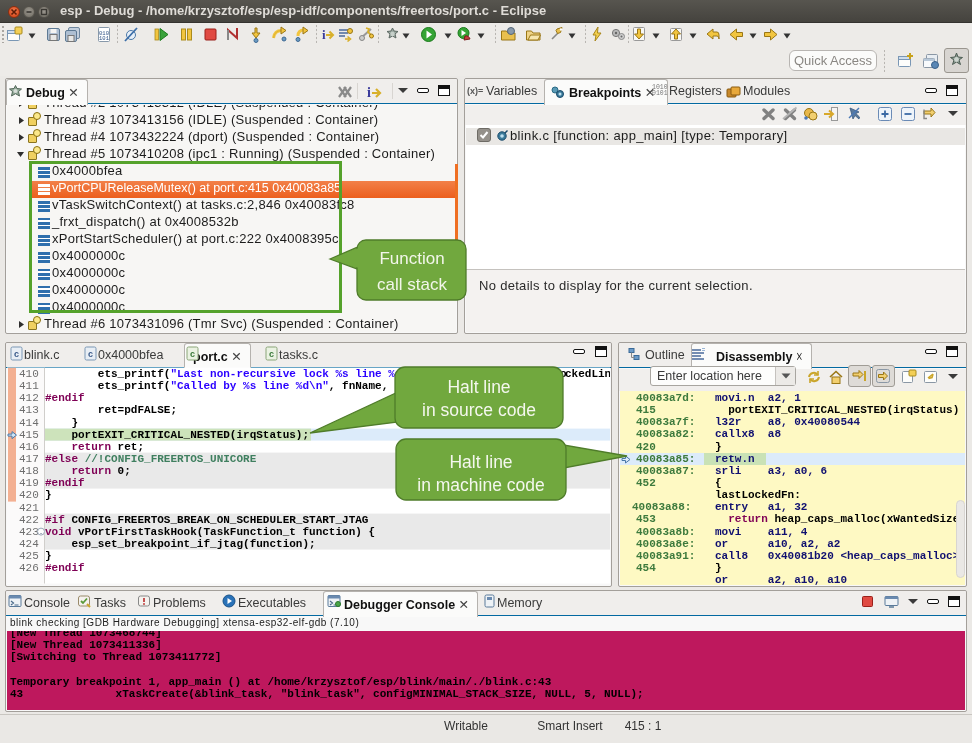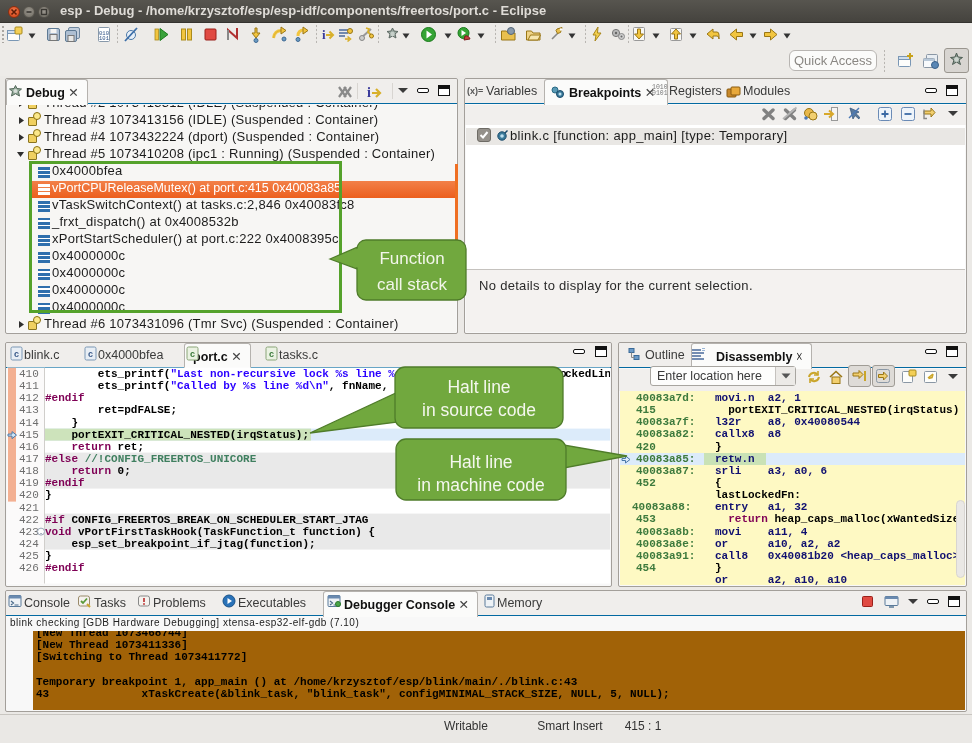--- a/index.html
+++ b/index.html
@@ -407,21 +407,21 @@
 <div class="panel" id="consolepanel" style="left:5px; top:590px; width:962px; height:122px;">
   <div class="tabbar">
     <div class="tab" style="left:0px; padding-left:18px;">Console</div>
     <div class="tab" style="left:70px; padding-left:18px;">Tasks</div>
     <div class="tab" style="left:129px; padding-left:18px;">Problems</div>
     <div class="tab" style="left:214px; padding-left:18px;">Executables</div>
     <div class="tab active" style="left:317px; padding-left:20px;">Debugger Console <span style="font-weight:normal;color:#444;">✕</span></div>
     <div class="tab" style="left:473px; padding-left:18px;">Memory</div>
   </div>
   <div style="position:absolute; left:4px; top:26px; font-size:10px; letter-spacing:0.5px; color:#222; white-space:nowrap;">blink checking [GDB Hardware Debugging] xtensa-esp32-elf-gdb (7.10)</div>
-  <div id="consolebody" style="position:absolute; left:1px; top:40px; right:1px; bottom:1px; background:#a16207; overflow:hidden;margin-left:26px;">
+  <div id="consolebody" style="position:absolute; left:1px; top:40px; right:1px; bottom:1px; background:#be185d; overflow:hidden;">
     <div class="codeline" style="top:-4.0px;left:3px;color:#000;">[New Thread 1073468744]</div>
     <div class="codeline" style="top:8.1px;left:3px;color:#000;">[New Thread 1073411336]</div>
     <div class="codeline" style="top:20.3px;left:3px;color:#000;">[Switching to Thread 1073411772]</div>
     <div class="codeline" style="top:44.6px;left:3px;color:#000;">Temporary breakpoint 1, app_main () at /home/krzysztof/esp/blink/main/./blink.c:43</div>
     <div class="codeline" style="top:56.7px;left:3px;color:#000;">43              xTaskCreate(&amp;blink_task, "blink_task", configMINIMAL_STACK_SIZE, NULL, 5, NULL);</div>
   </div>
 </div>
 
 <div class="icon" style="left:884px;top:50px;width:1px;height:22px;background:repeating-linear-gradient(#b9b6b2 0 2px,#e8e6e3 2px 4px);"></div>
 <svg class="icon" style="left:897px;top:52px" width="18" height="18">

